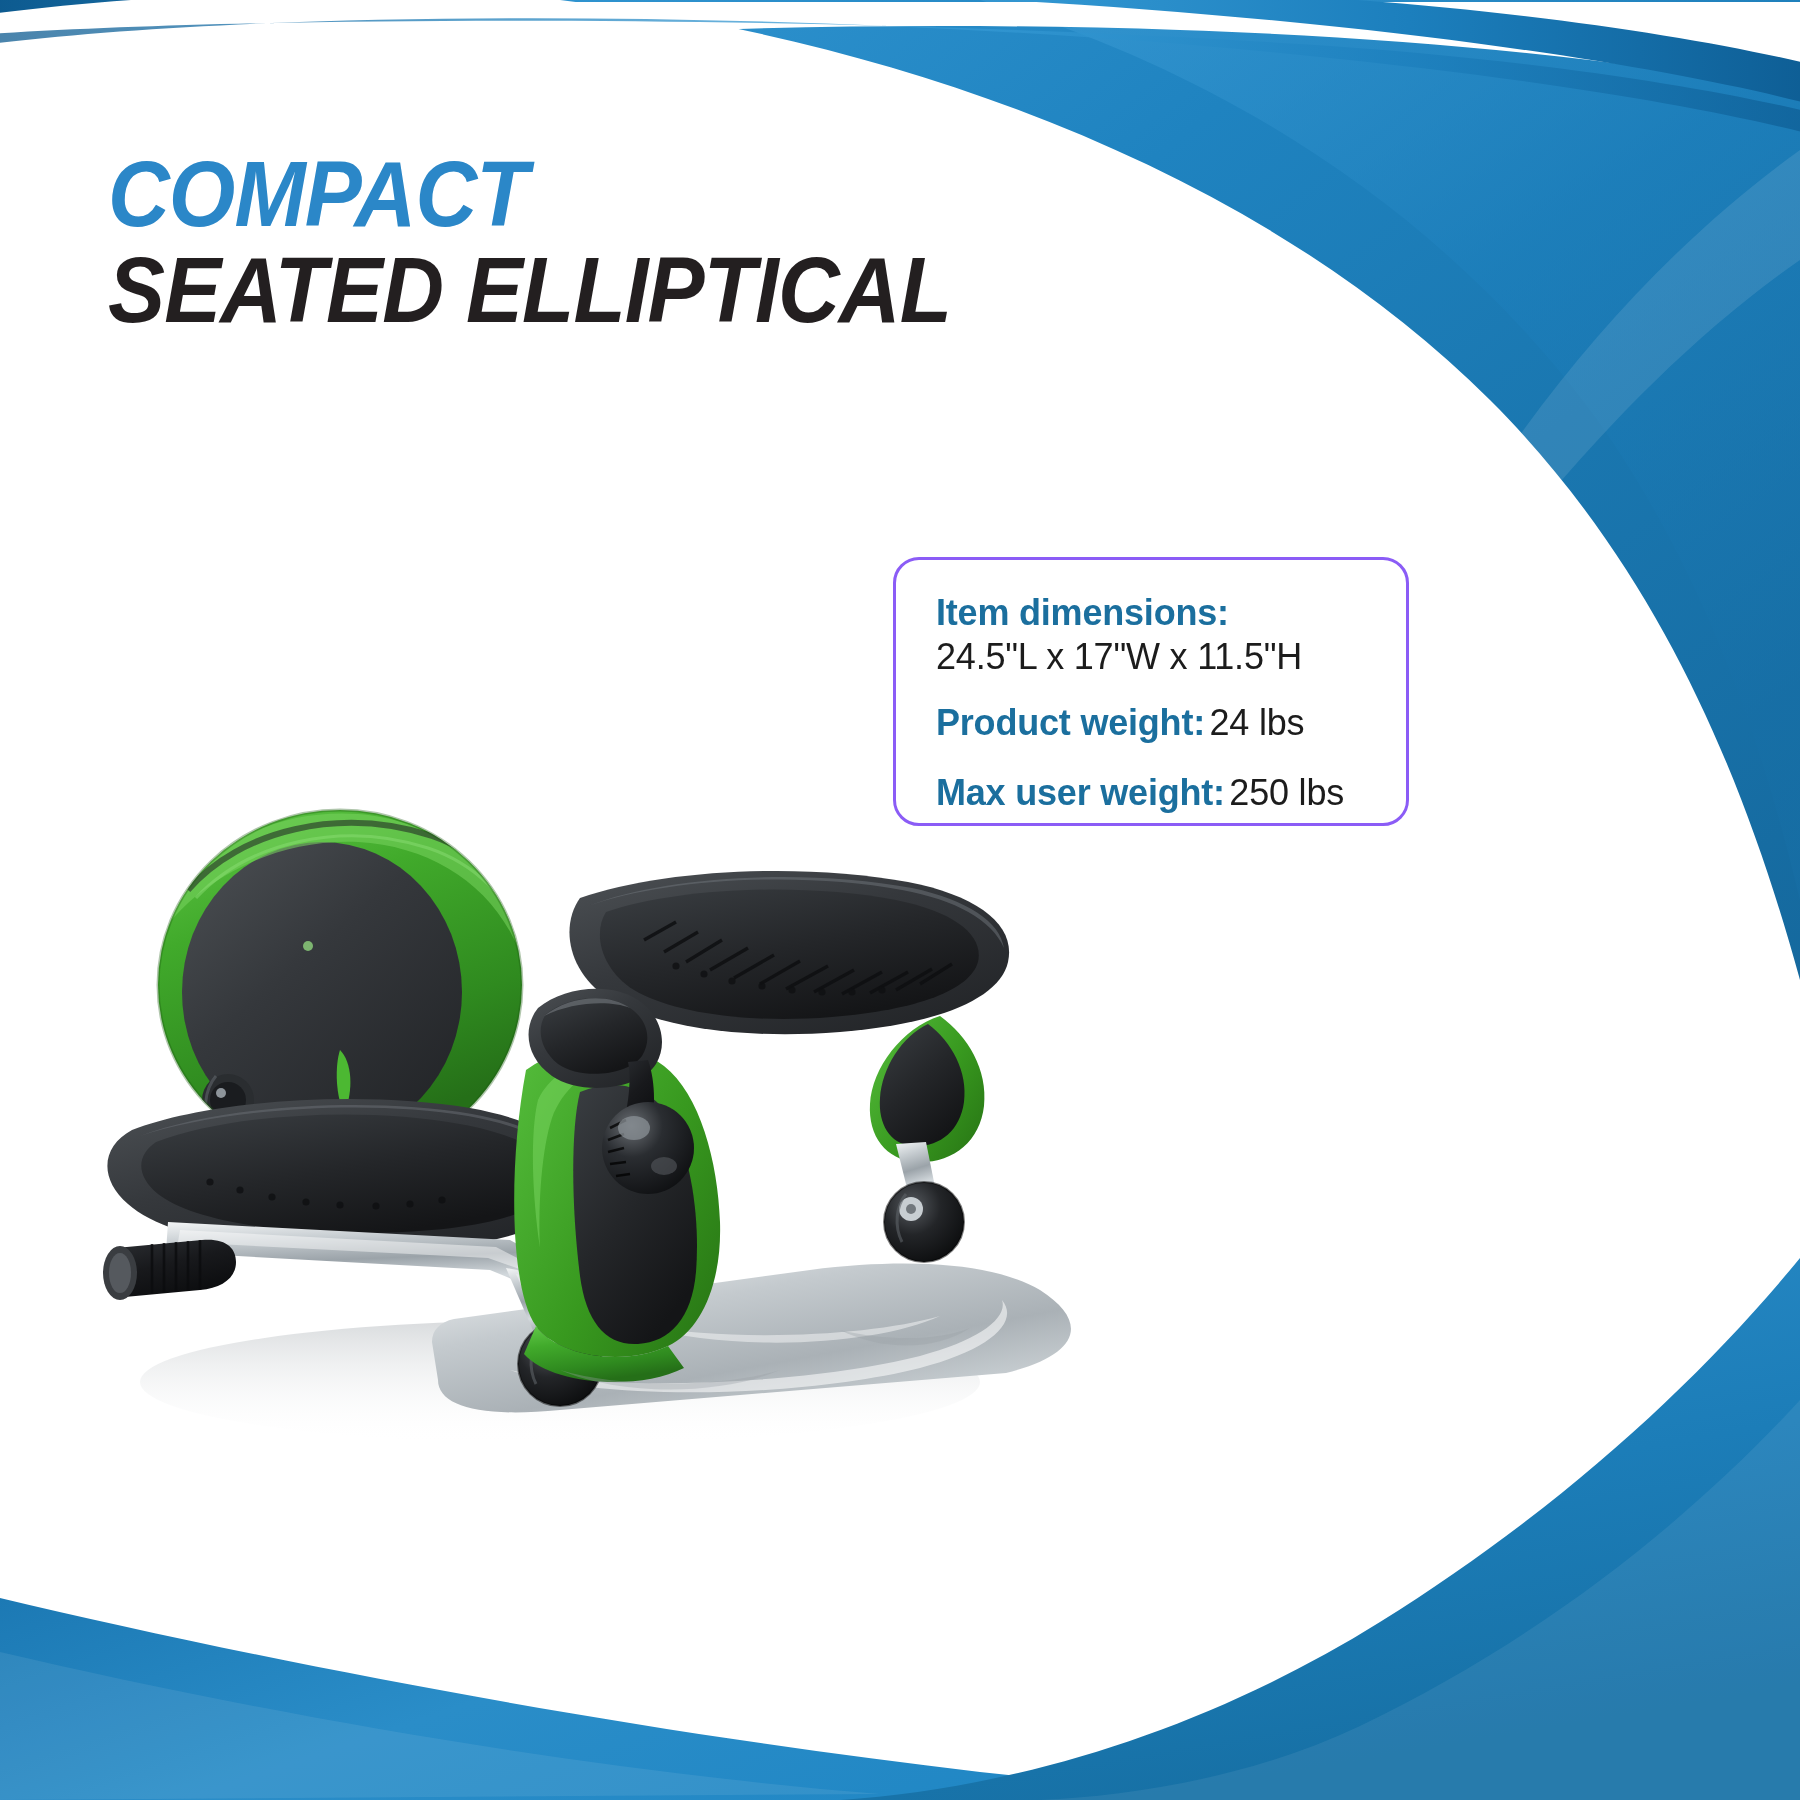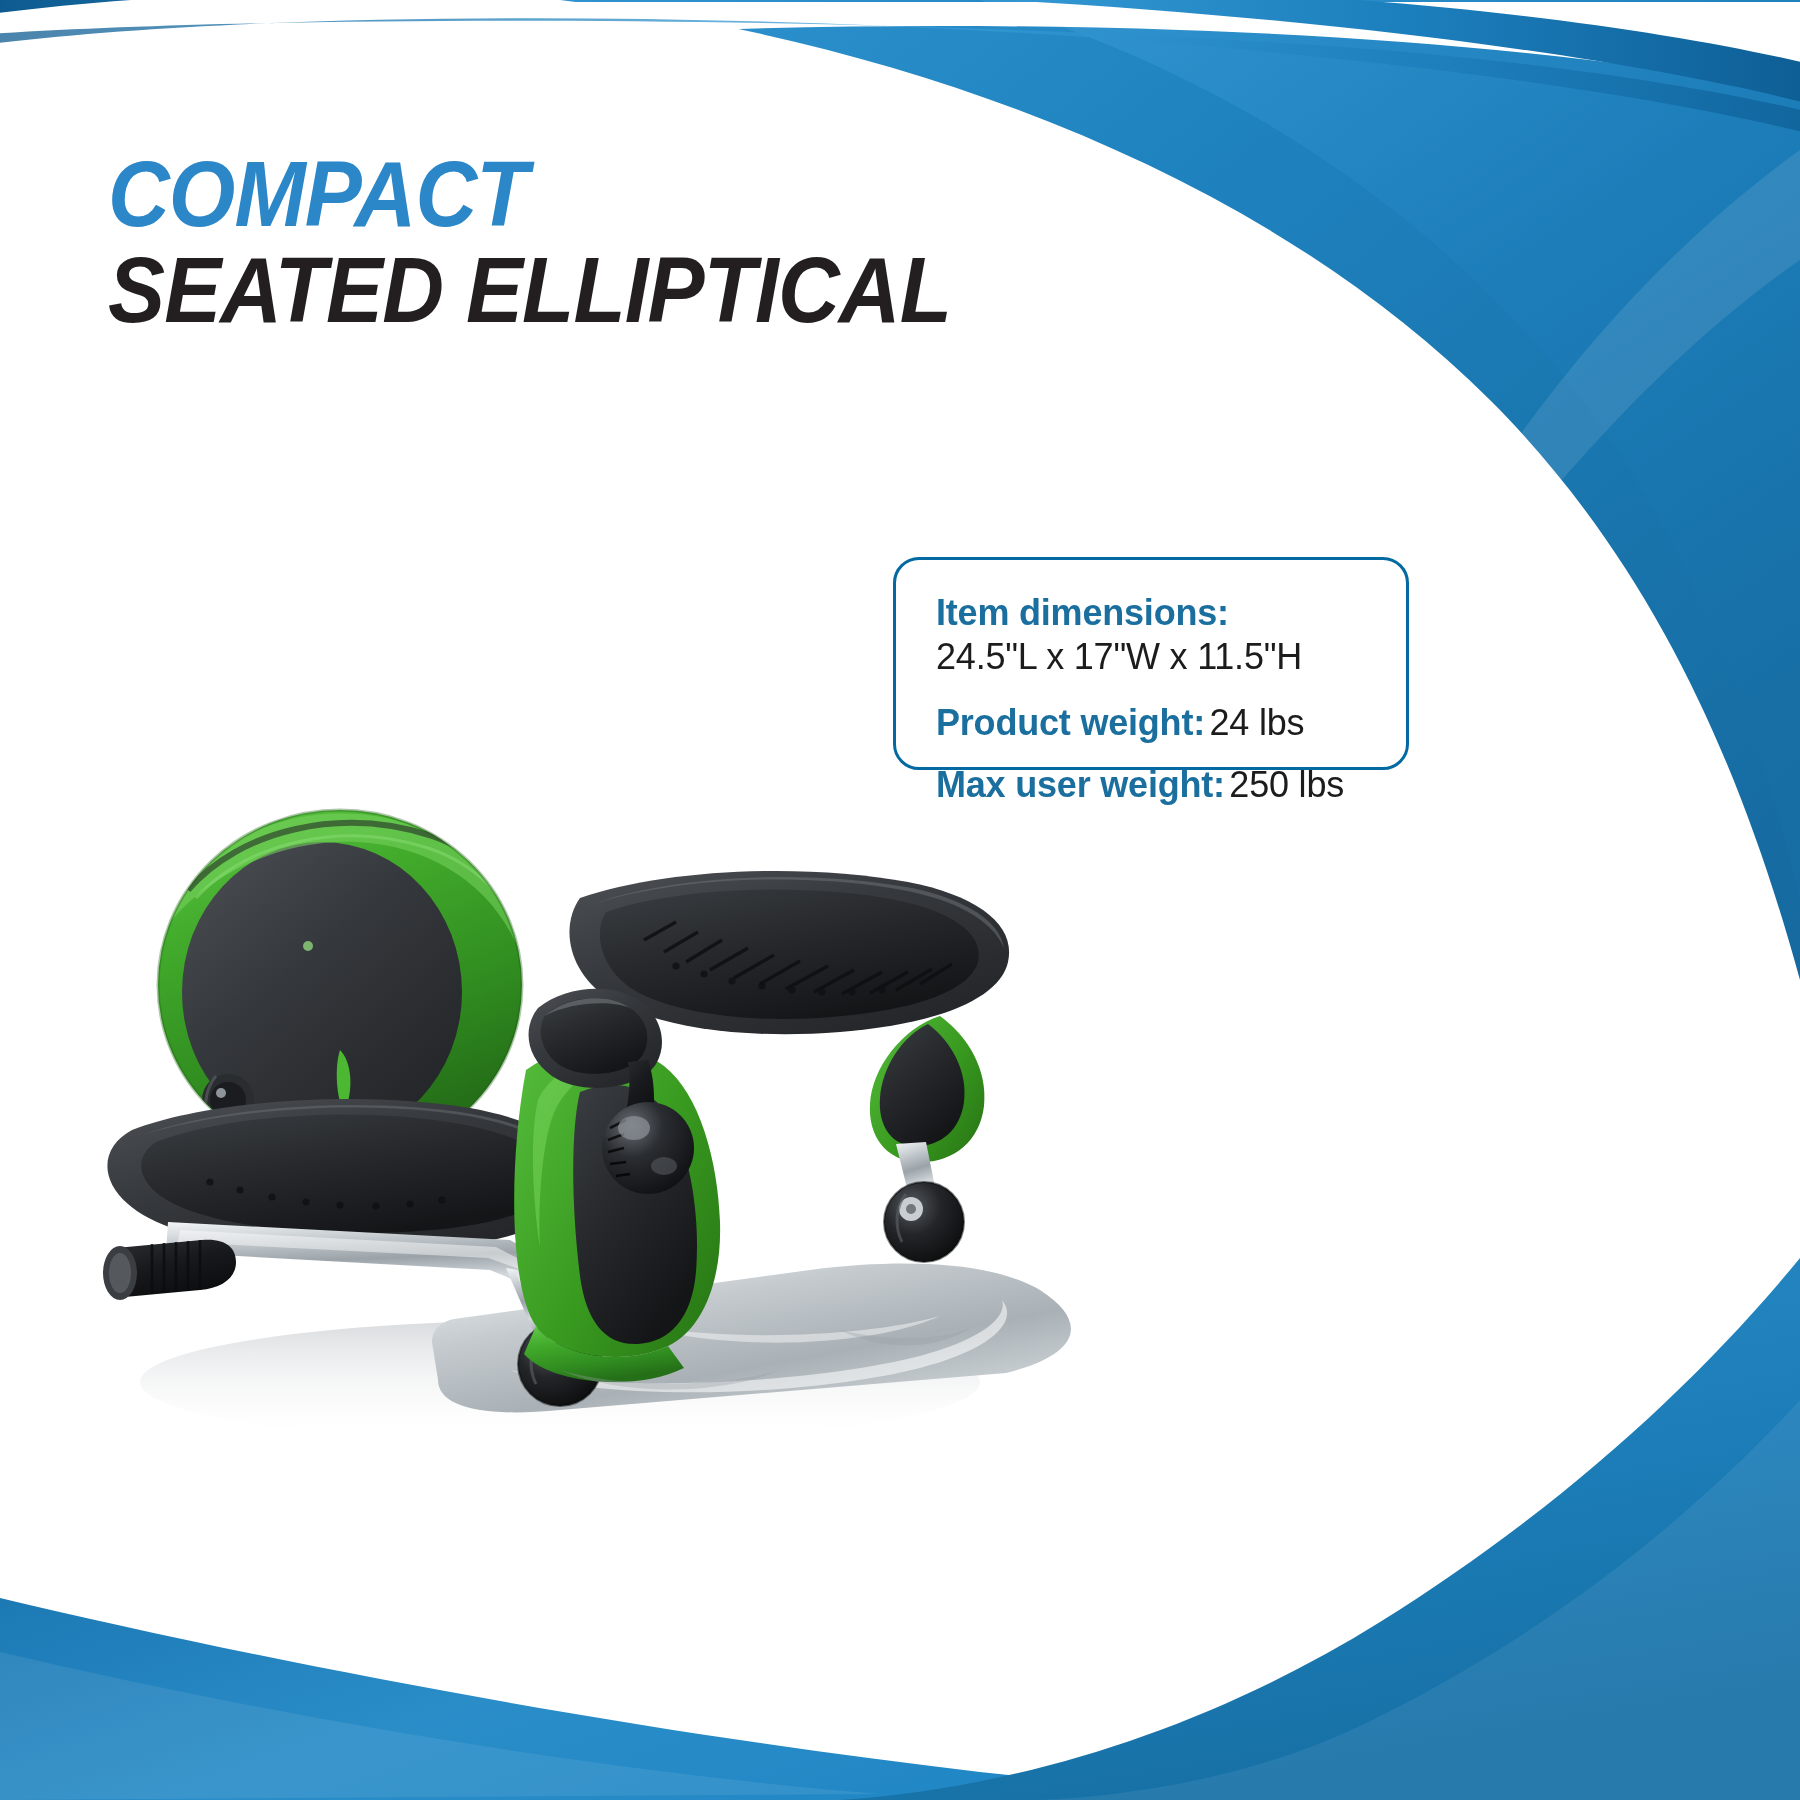--- a/index.html
+++ b/index.html
@@ -51,23 +51,23 @@
     color:#1c1c1c;
     margin:0;
     transform:scaleX(0.80);transform-origin:left center;
     white-space:nowrap;
   }
 
   
   .spec-box{
     position:absolute;
     left:893px;top:557px;
-    width:516px;height:213px;
+    width:516px;height:269px;
     box-sizing:border-box;
-    border:3px solid #0369a1;
+    border:3px solid #8b5cf6;
     border-radius:26px;
     background:#ffffff;
     padding:30px 26px 0 40px;
   }
   .spec-row{margin:0 0 2px 0;}
   .spec-label{
     font-family:"Liberation Sans", sans-serif;
     font-weight:bold;
     font-size:36px;line-height:1.28;
     color:#1b6f9e;
@@ -76,21 +76,21 @@
   .spec-value{
     font-family:"Liberation Sans", sans-serif;
     font-weight:400;
     font-size:36px;line-height:1.28;
     color:#1c1c1c;
     letter-spacing:-0.2px;
   }
   .spec-row.block .spec-label{display:block;}
   .spec-row.block .spec-value{display:block;margin-top:-2px;}
   .spec-row.inline{margin-top:20px;}
-  .spec-row.inline2{margin-top:16px;}
+  .spec-row.inline2{margin-top:24px;}
 
   
   .product{
     position:absolute;
     left:40px;top:770px;
     width:1120px;height:700px;
   }
 </style>
 </head>
 <body>

